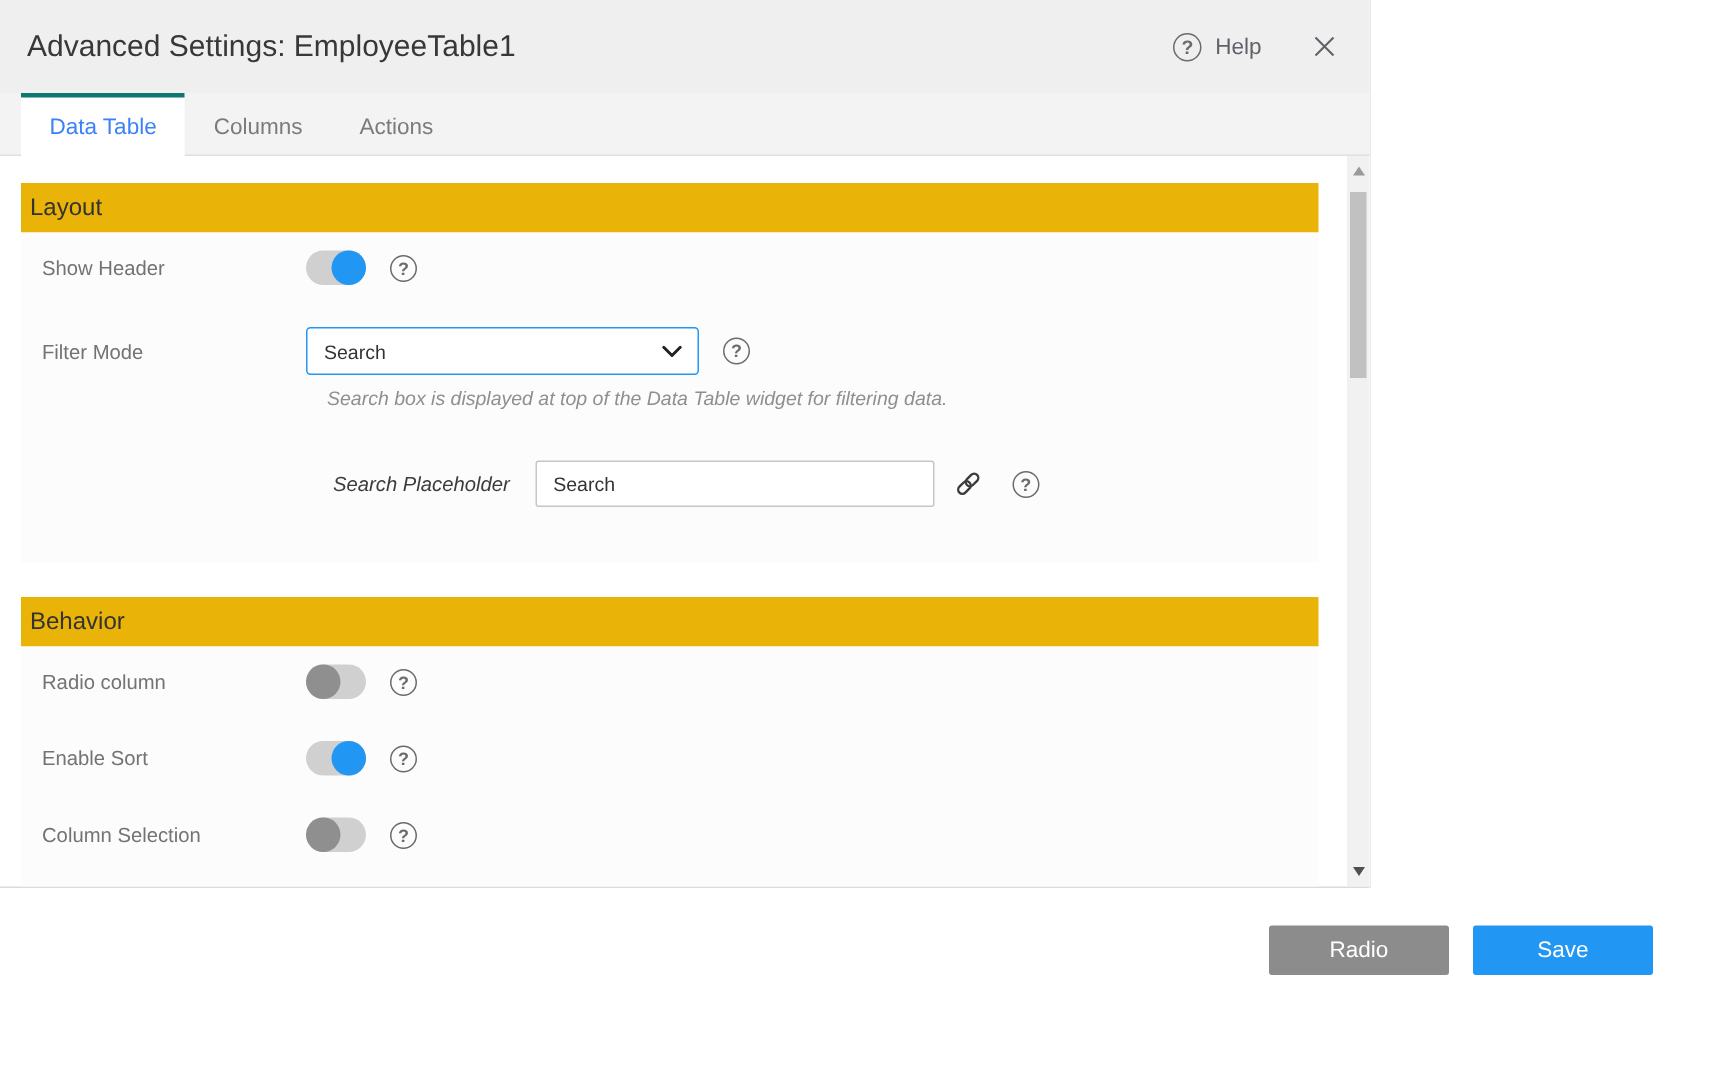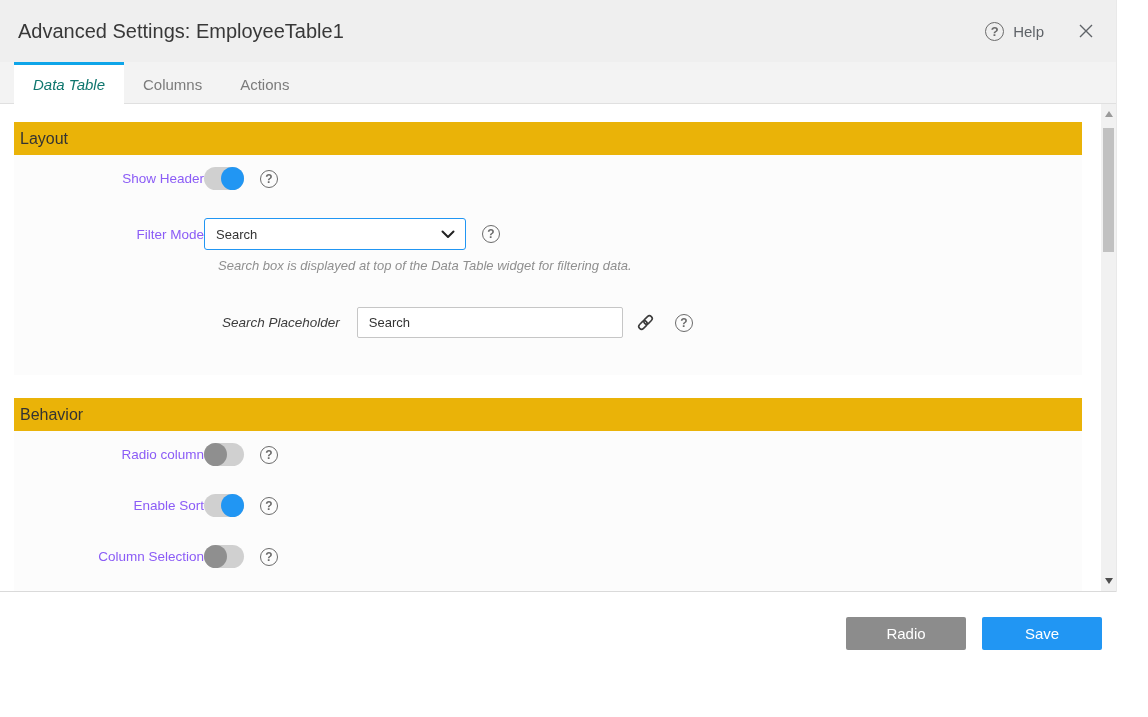--- a/index.html
+++ b/index.html
@@ -2,21 +2,21 @@
 <html><head>
 <meta charset="utf-8">
 <style>
   * { box-sizing: border-box; }
   html,body { margin:0; padding:0; background:#ffffff; }
   body {
     width:1148px; height:717px;
     font-family:"Liberation Sans","DejaVu Sans",sans-serif;
     color:#3c3c3c; overflow:hidden;
   }
-  .dialog { width:1117px; border-right:1px solid #e9e9e9; }
+  .dialog { width:914px; border-right:1px solid #e9e9e9; }
 
   
   .hdr {
     height:62px; background:#efefef;
     display:flex; align-items:center; padding:0 22px 0 18px;
   }
   .hdr-title { font-size:20px; color:#383838; flex:0 0 auto; }
   .hdr-spacer { flex:1; }
   .help-btn { display:flex; align-items:center; gap:9px; cursor:pointer; color:#5f6368; }
   .help-btn .q-ico { width:19px; height:19px; font-size:13px; }
@@ -35,41 +35,40 @@
   .tabbar {
     height:42px; background:#f3f3f3; border-bottom:1px solid #e0e0e0;
     display:flex; align-items:stretch; padding-left:14px;
   }
   .tab {
     padding:0 19px; display:flex; align-items:center;
     font-size:15px; color:#7b7b7b; cursor:pointer;
     border-top:3px solid transparent; margin-bottom:-1px;
   }
   .tab[data-active="true"] {
-    background:#ffffff; color:#0f766e;
-    border-top:3px solid #0ea5e9;
+    background:#ffffff; color:#3b82f6;
+    border-top:3px solid #0f766e;
     border-bottom:1px solid #ffffff;
-    font-style:italic;
   }
 
   
   .content {
     position:relative; height:488px; background:#ffffff;
     border-bottom:1px solid #dadada; overflow:hidden;
   }
   .sections { padding:18px 34px 0 14px; }
   .section { margin-bottom:23px; }
   .section-hd {
     height:33px; line-height:33px; background:#eab308;
     font-size:16px; color:#333333; padding-left:6px;
   }
   .section-bd { background:#fcfcfc; padding:12px 0 0 14px; }
 
   .row { display:flex; align-items:center; }
-  .row-label { width:176px; font-size:13.5px; color:#8b5cf6; flex:0 0 auto;text-align:right; }
+  .row-label { width:176px; font-size:13.5px; color:#737373; flex:0 0 auto; }
 
   
   .toggle {
     position:relative; width:40px; height:23px; border-radius:12px;
     background:#d0d0d0; display:inline-block; cursor:pointer; flex:0 0 auto;
   }
   .toggle::after {
     content:""; position:absolute; top:0; width:23px; height:23px; border-radius:50%;
   }
   .toggle[data-state="on"]::after  { right:0; background:#2196f3; }

